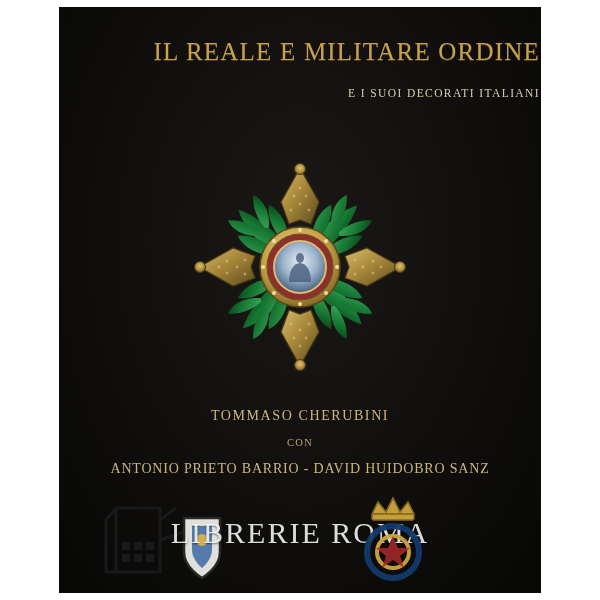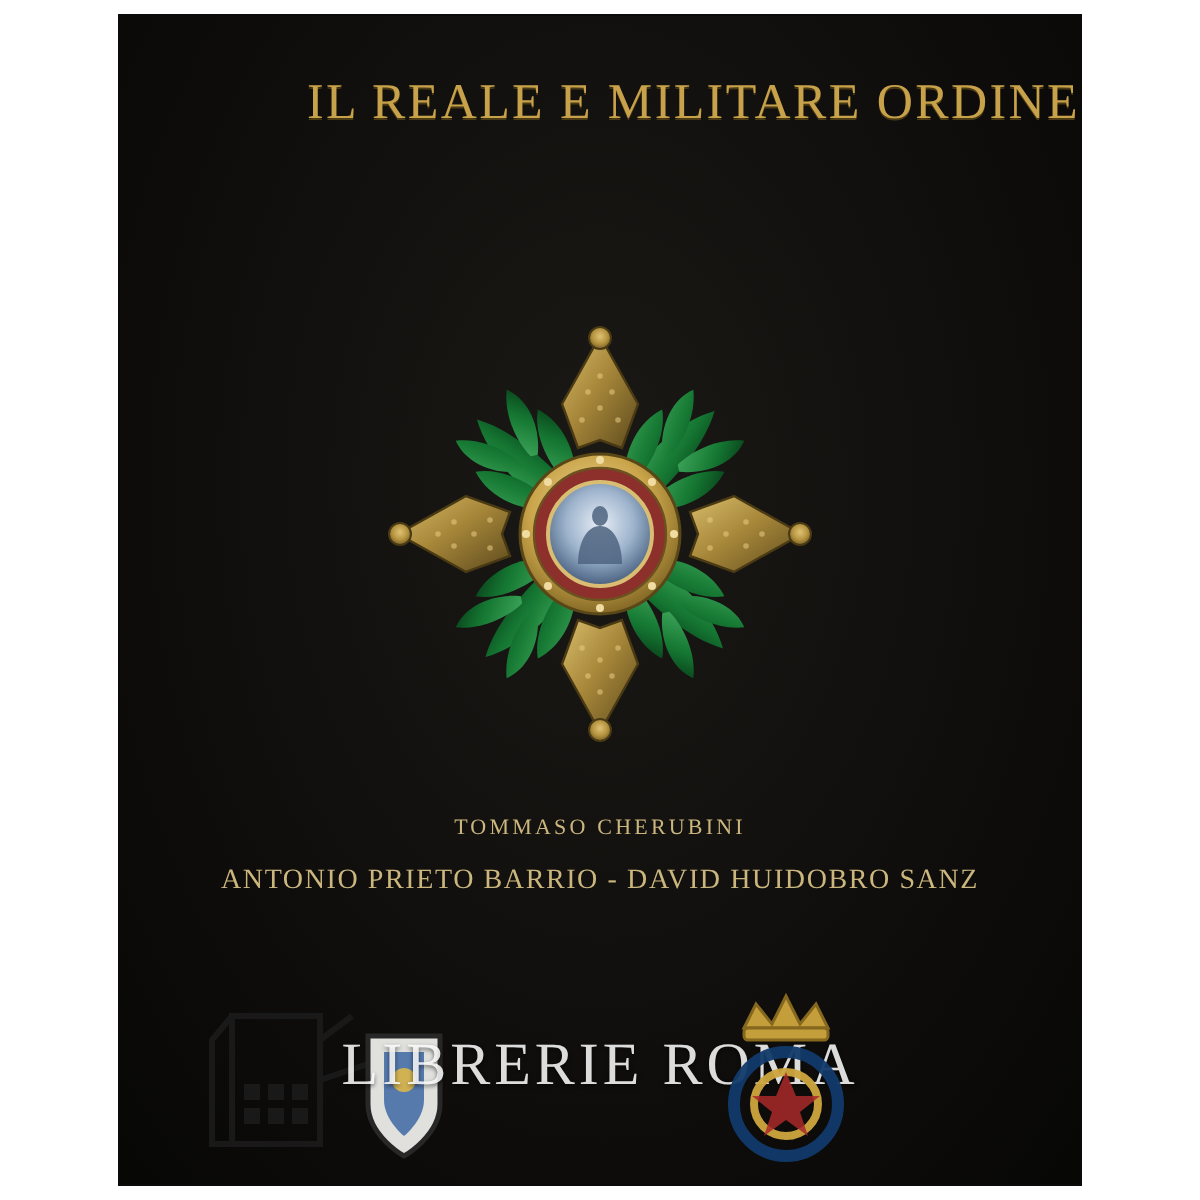--- a/index.html
+++ b/index.html
@@ -78,21 +78,21 @@
   .authors {
     position: absolute;
     left: 0;
     top: 400px;
     width: 100%;
     text-align: center;
   }
   .author-main {
     color: #cbb67d;
     font-family: "Liberation Serif", serif;
-    font-size: 11px;
+    font-size: 14px;
     letter-spacing: 1.6px;
   }
   .author-con {
     margin-top: 13px;
     color: #b9a878;
     font-family: "Liberation Serif", serif;
     font-size: 10.5px;
     letter-spacing: 1.3px;
   }
   .author-sub {
@@ -143,20 +143,21 @@
 </head>
 <body>
 
 <div class="page">
 
   <div class="cover">
     <div class="cover-inner">
 
       <div class="title-block">
         <div class="title-line">IL REALE E MILITARE ORDINE</div>
+        <div class="subtitle">E I SUOI DECORATI ITALIANI</div>
       </div>
 
       <div class="emblem-wrap">
         <svg class="emblem-svg" viewBox="0 0 230 215" xmlns="http://www.w3.org/2000/svg">
           <defs>
             <radialGradient id="goldg" cx="50%" cy="42%" r="62%">
               <stop offset="0%" stop-color="#e0c274"></stop>
               <stop offset="55%" stop-color="#b59440"></stop>
               <stop offset="100%" stop-color="#6e5722"></stop>
             </radialGradient>
@@ -283,20 +284,21 @@
                 <circle cx="89" cy="133" r="2"></circle>
               <circle cx="78" cy="107" r="2"></circle>
                 <circle cx="89" cy="81" r="2"></circle>
             </g>
           </g>
         </svg>
       </div>
 
       <div class="authors">
         <div class="author-main">TOMMASO CHERUBINI</div>
+        <div class="author-con">CON</div>
         <div class="author-sub">ANTONIO PRIETO BARRIO  -  DAVID HUIDOBRO SANZ</div>
       </div>
 
     </div>
   </div>
 
   <div class="watermark">
     <svg class="wm-left" viewBox="0 0 150 100" xmlns="http://www.w3.org/2000/svg">
       <g fill="none" stroke="#1b1b1b" stroke-width="3">
         <rect x="18" y="18" width="44" height="64"></rect>

